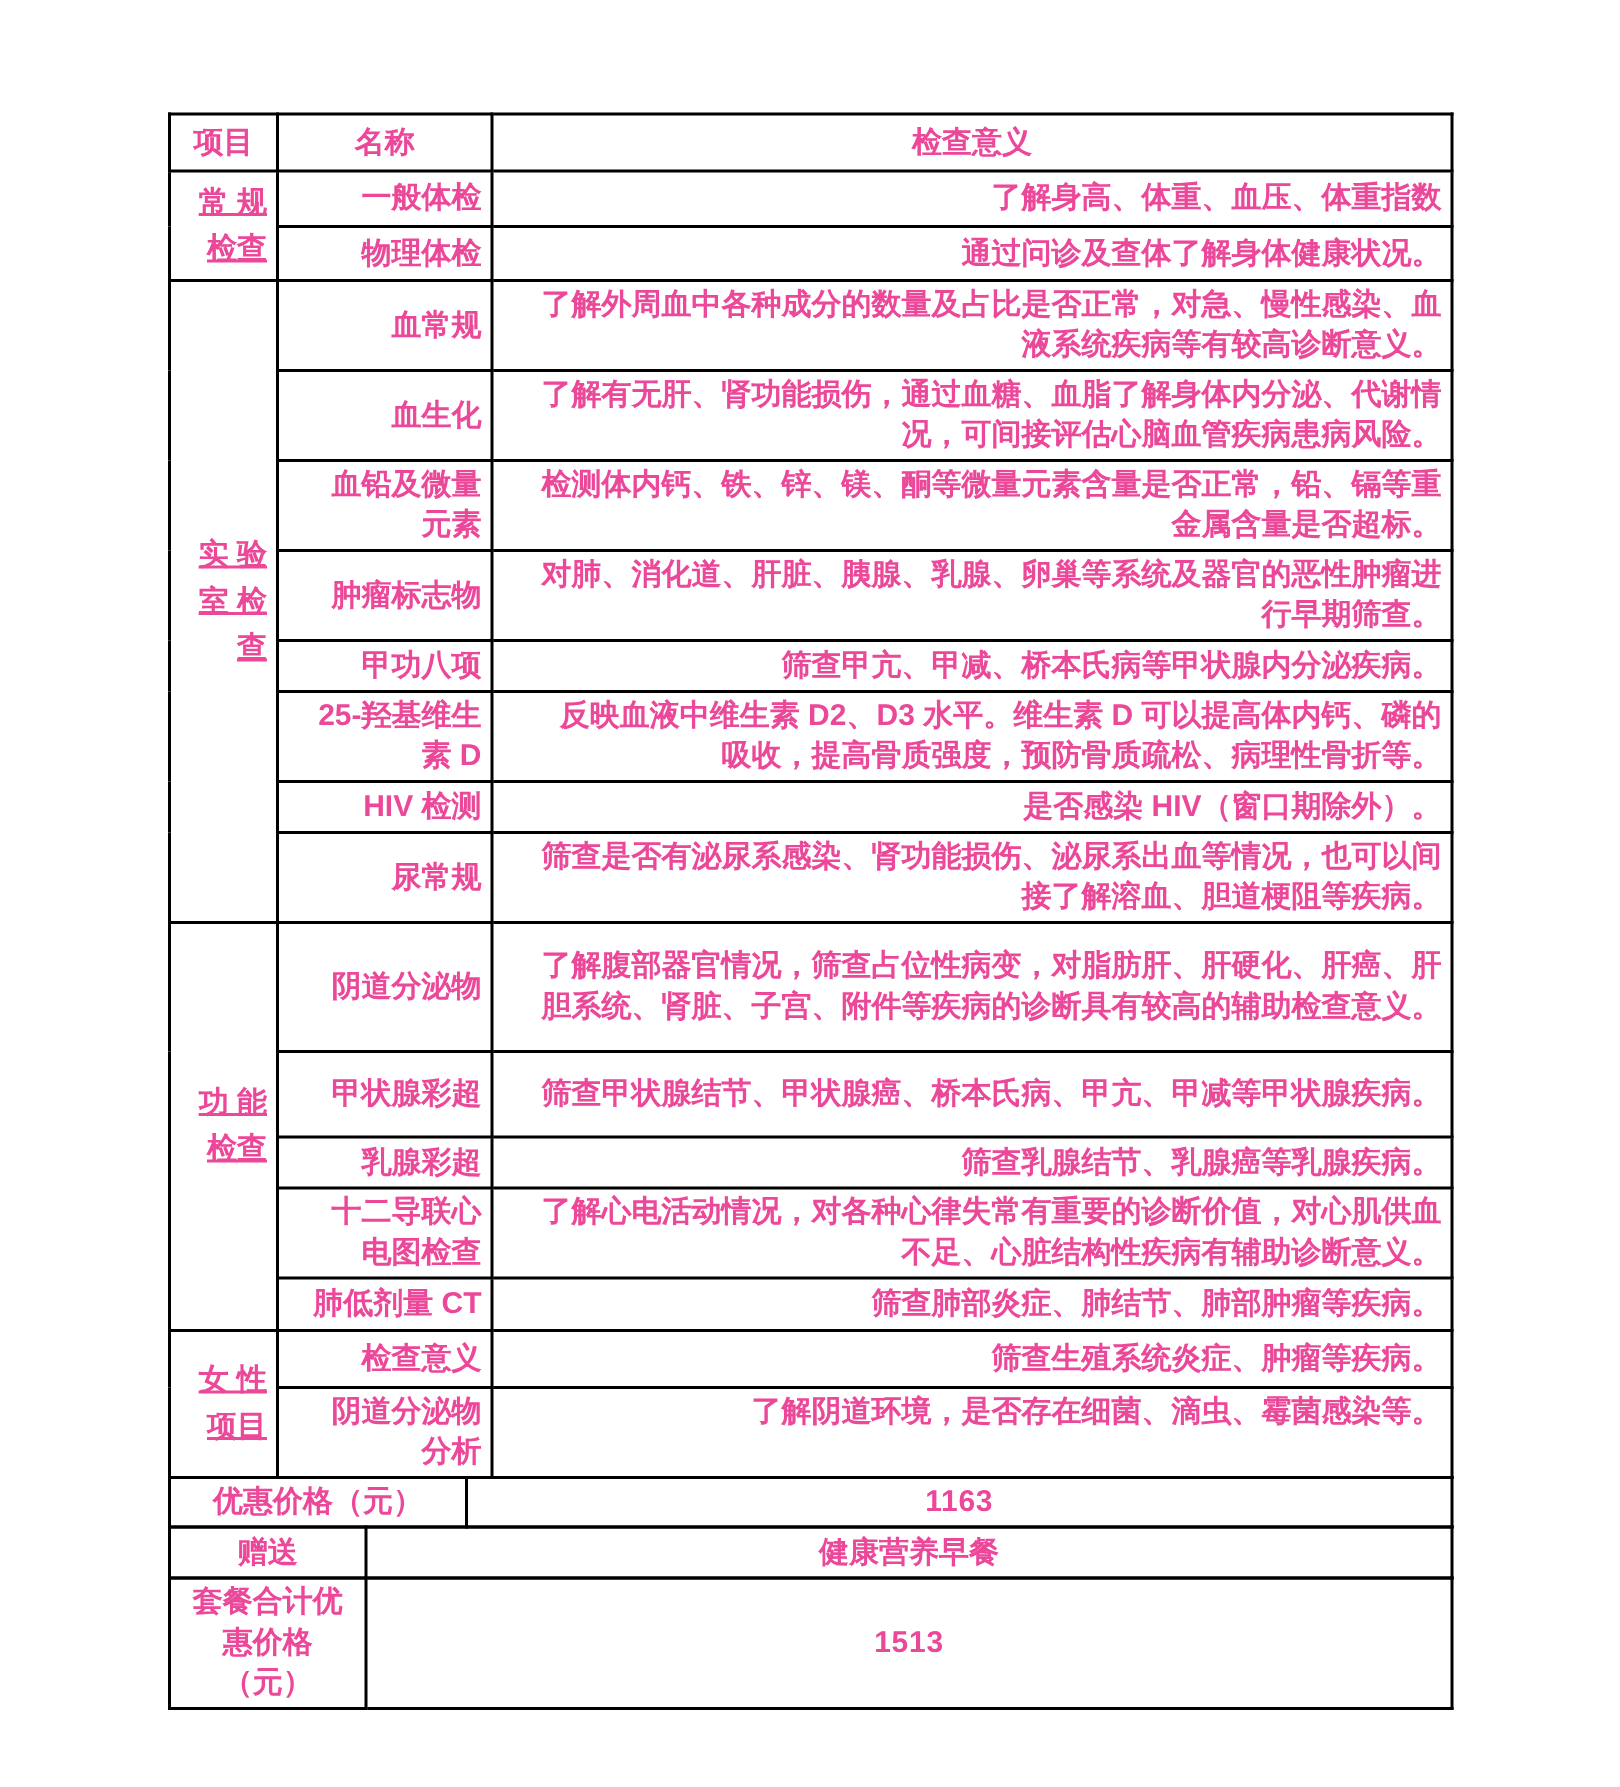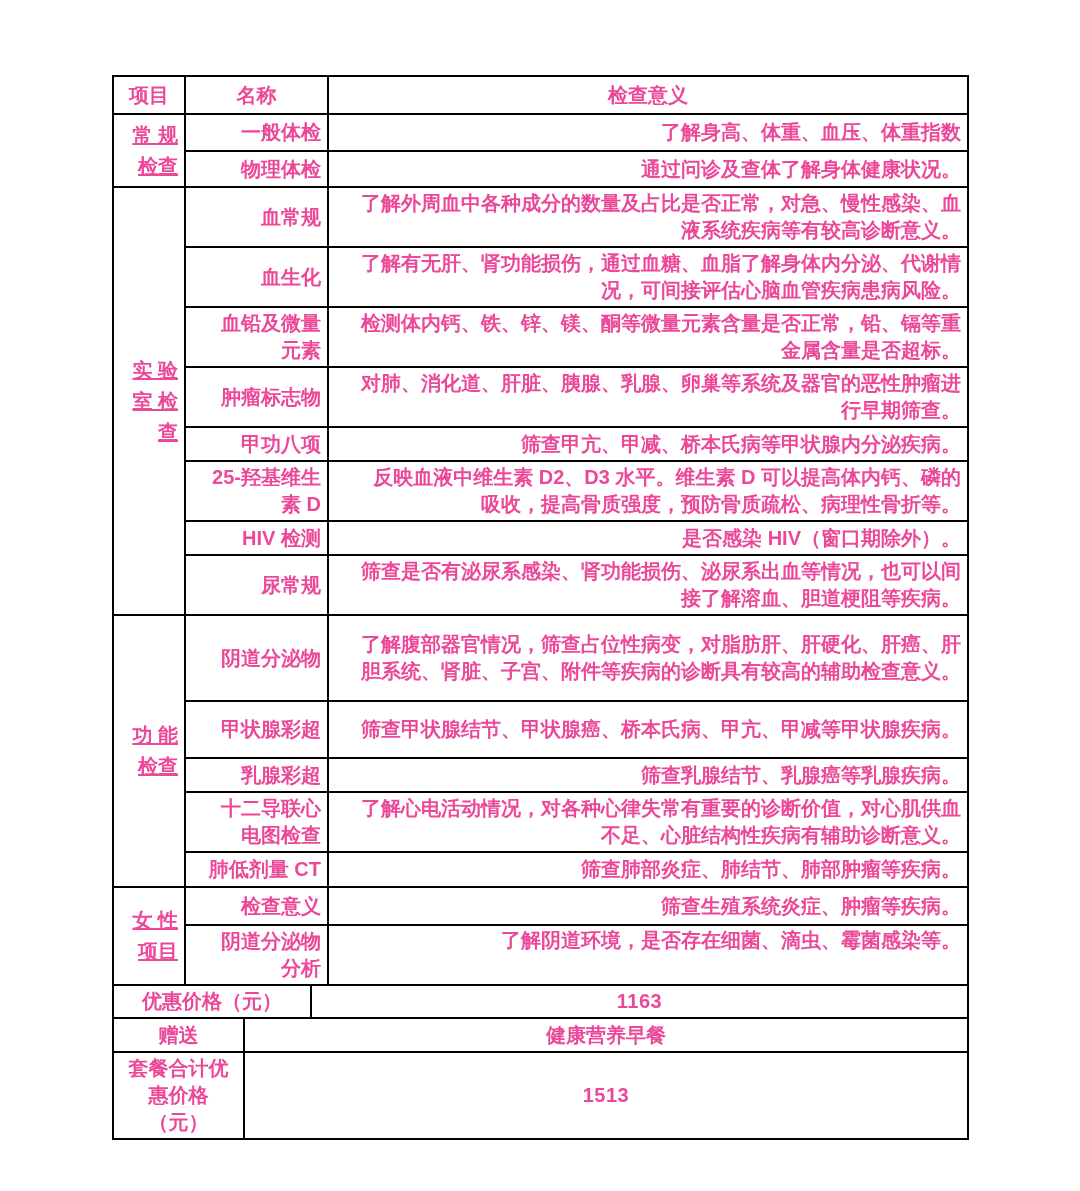--- a/index.html
+++ b/index.html
@@ -135,21 +135,21 @@
 
     <tr style="height:38px">
       <td class="grp" rowspan="2">女 性
 项目</td>
       <td class="name vt">检查意义</td>
       <td class="meaning vt">筛查生殖系统炎症、肿瘤等疾病。</td>
     </tr>
     <tr style="height:57px">
       <td class="name vt prewrap">阴道分泌物
 分析</td>
-      <td class="meaning vt" style="vertical-align:top;font-family:Liberation Mono, monospace;">了解阴道环境，是否存在细菌、滴虫、霉菌感染等。</td>
+      <td class="meaning vt" style="vertical-align:top;">了解阴道环境，是否存在细菌、滴虫、霉菌感染等。</td>
     </tr>
   </tbody>
     </table>
 
   <table class="stack">
     <colgroup>
         <col style="width:198px">
         <col style="width:657px">
       </colgroup>
     <tbody>

